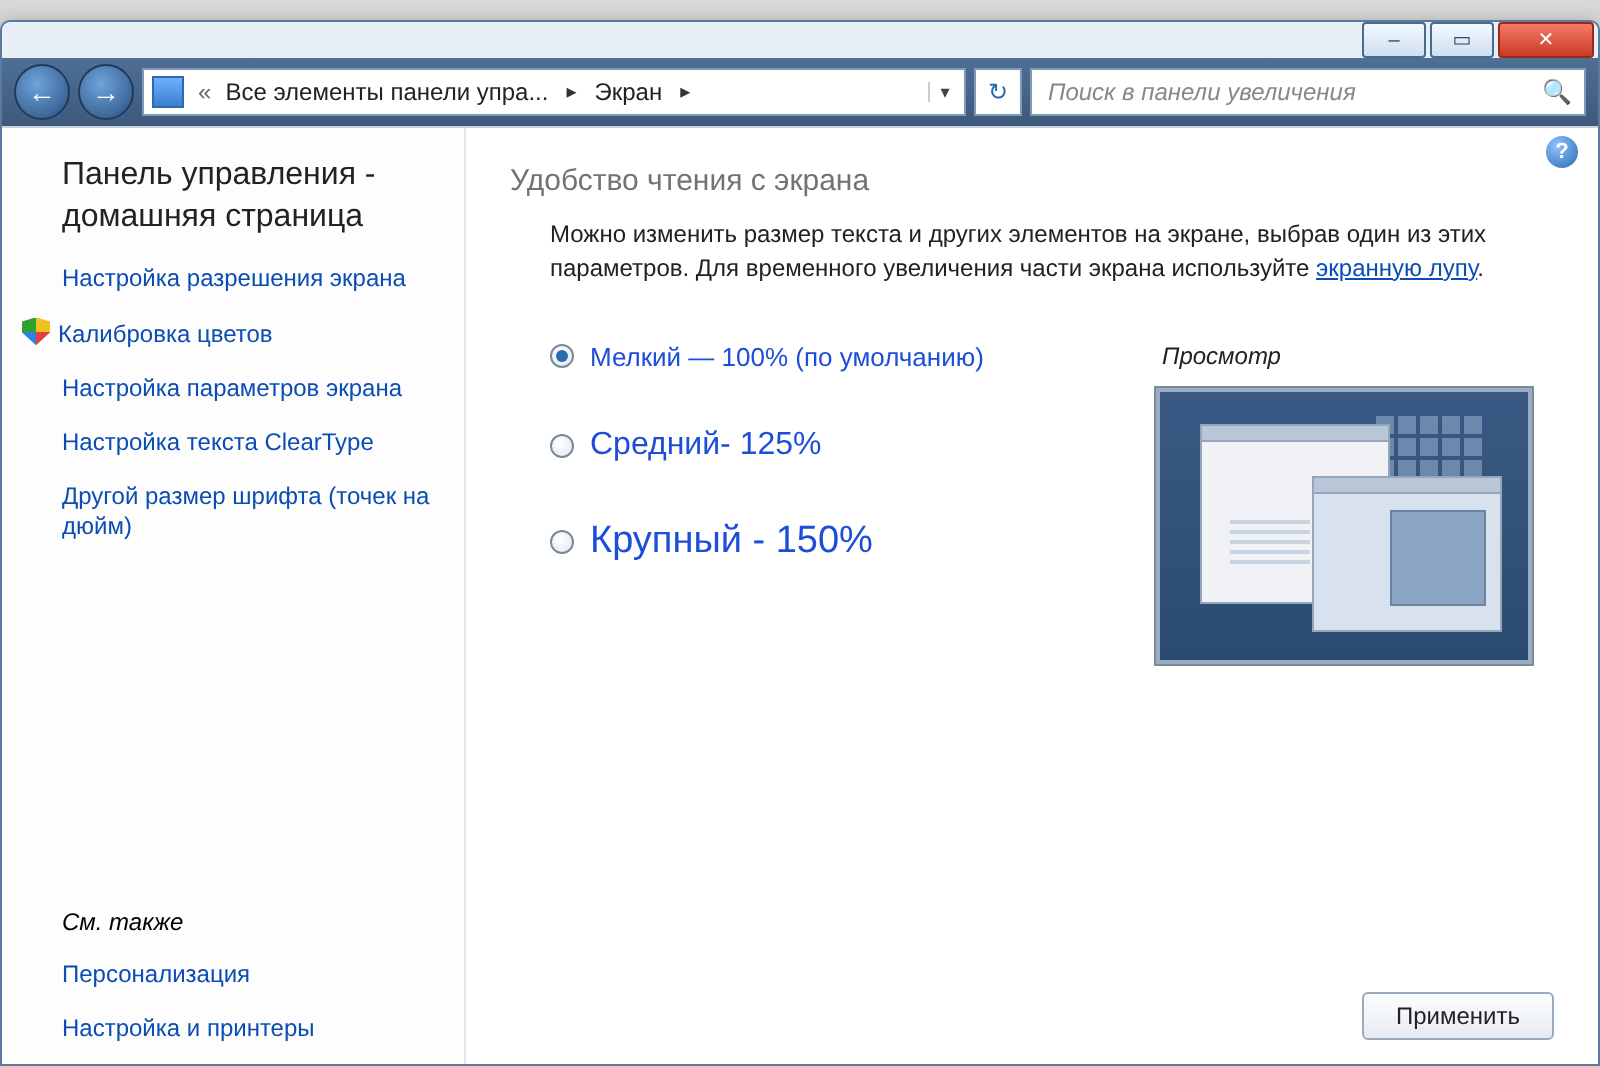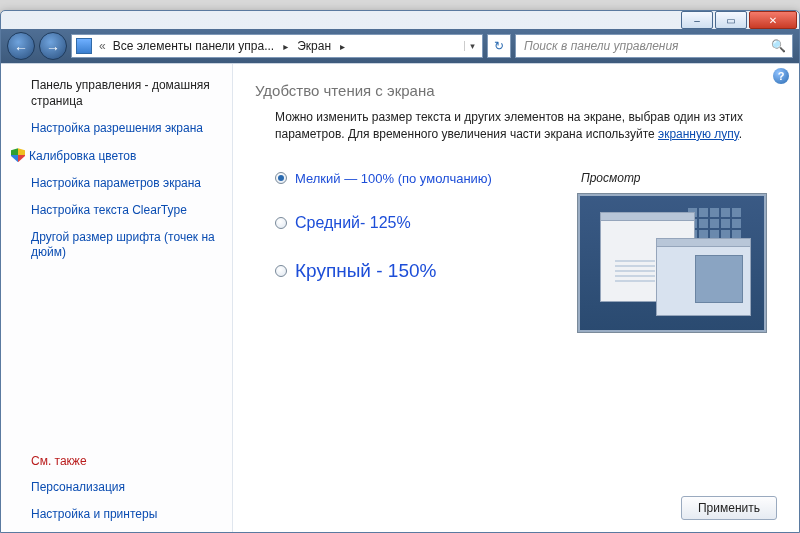--- a/index.html
+++ b/index.html
@@ -150,31 +150,31 @@
   .sidebar {
     width: 232px;
     background: #fdfdfe;
     border-right: 1px solid #e0e6ee;
     padding: 14px 16px 10px 30px;
     display: flex; flex-direction: column;
     gap: 12px;
     font-size: 12px;
   }
   .sidebar a { color: #0b4db2; text-decoration: none; display: block; line-height: 1.25;}
-  .sidebar .current { color: #222; font-size: 12px; line-height: 1.3;}
+  .sidebar .current { color: #222; font-size: 16px; line-height: 1.3;}
   .shield {
     width: 14px; height: 14px;
     display: inline-block;
     background: conic-gradient(#f0c020 0 25%, #e04040 0 50%, #3080e0 0 75%, #30a030 0 100%);
     clip-path: polygon(50% 0, 100% 15%, 100% 55%, 50% 100%, 0 55%, 0 15%);
     margin-left: -20px; margin-right: 4px;
     vertical-align: -2px;
   }
   .spacer { flex: 1; }
-  .seealso-hdr { color: #b91c1c; font-size: 12px; }
+  .seealso-hdr { color: #000000; font-size: 12px; font-style: italic; }
   
   .main {
     flex: 1;
     padding: 18px 22px 12px 22px;
     display: flex; flex-direction: column;
   }
   .main h1 {
     color: #737373;
     font-weight: normal;
     font-size: 15px;
@@ -292,21 +292,21 @@
       <span class="addr-sep">«</span>
       <span class="addr-seg">Все элементы панели упра...</span>
       <span class="addr-chev">▸</span>
       <span class="addr-seg">Экран</span>
       <span class="addr-chev">▸</span>
       <span class="addr-dropdown">▾</span>
     </div>
     <div class="refresh">↻</div>
 
     <div class="searchbar">
-      <span>Поиск в панели управления</span>
+      <span>Поиск в панели увеличения</span>
       <span class="icon">🔍</span>
     </div>
   </div>
 
 
   <div class="body">
     <div class="help-icon">?</div>
 
     <div class="sidebar">
       <a class="current">Панель управления - домашняя страница</a>

